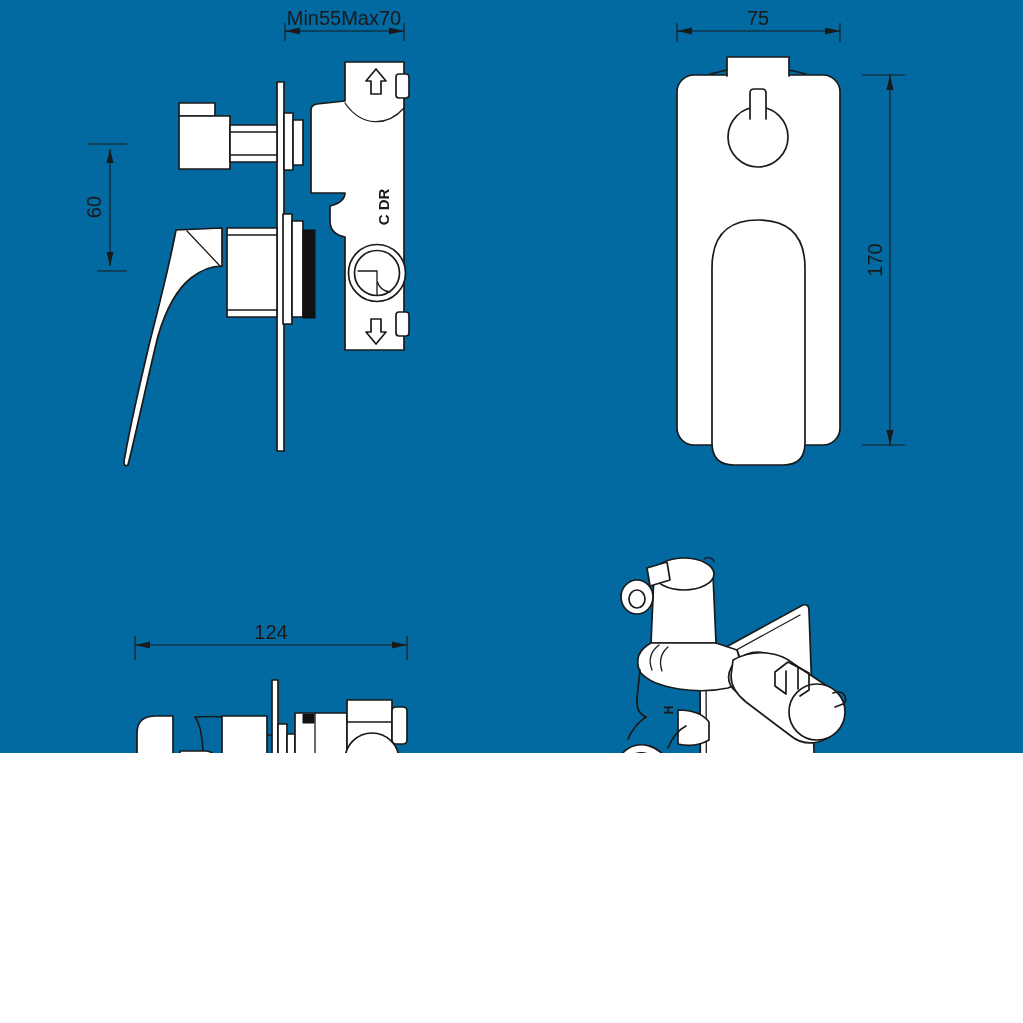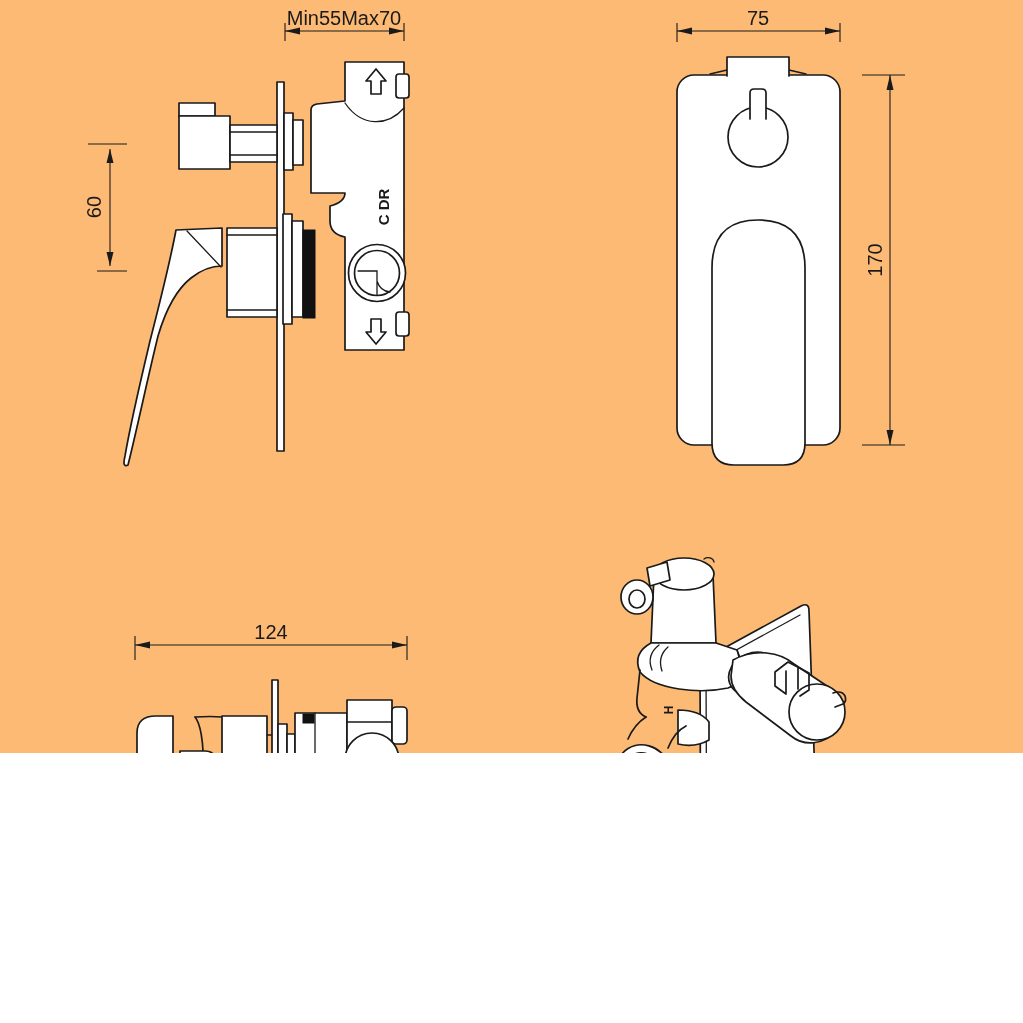--- a/index.html
+++ b/index.html
@@ -1,19 +1,19 @@
 <!DOCTYPE html>
 <html><head>
 <meta charset="utf-8">
 <style>
   html,body{margin:0;padding:0;background:#ffffff;}
   #canvas{
     position:relative;
     width:1023px;height:753px;
-    background:#fdba74;
+    background:#0369a1;
     font-family:"Liberation Sans", sans-serif;
     overflow:hidden;
   }
   svg{display:block;}
   .part{fill:#ffffff;stroke:#1a1a1a;stroke-width:1.7;stroke-linejoin:round;stroke-linecap:round;}
   .partln{fill:none;stroke:#1a1a1a;stroke-width:1.7;stroke-linejoin:round;stroke-linecap:round;}
   .thin{fill:none;stroke:#1a1a1a;stroke-width:1.3;stroke-linecap:round;}
   .dim{fill:none;stroke:#1a1a1a;stroke-width:1.1;}
   .dimarrow{fill:#1a1a1a;stroke:none;}
   .black{fill:#111111;stroke:#111111;}

